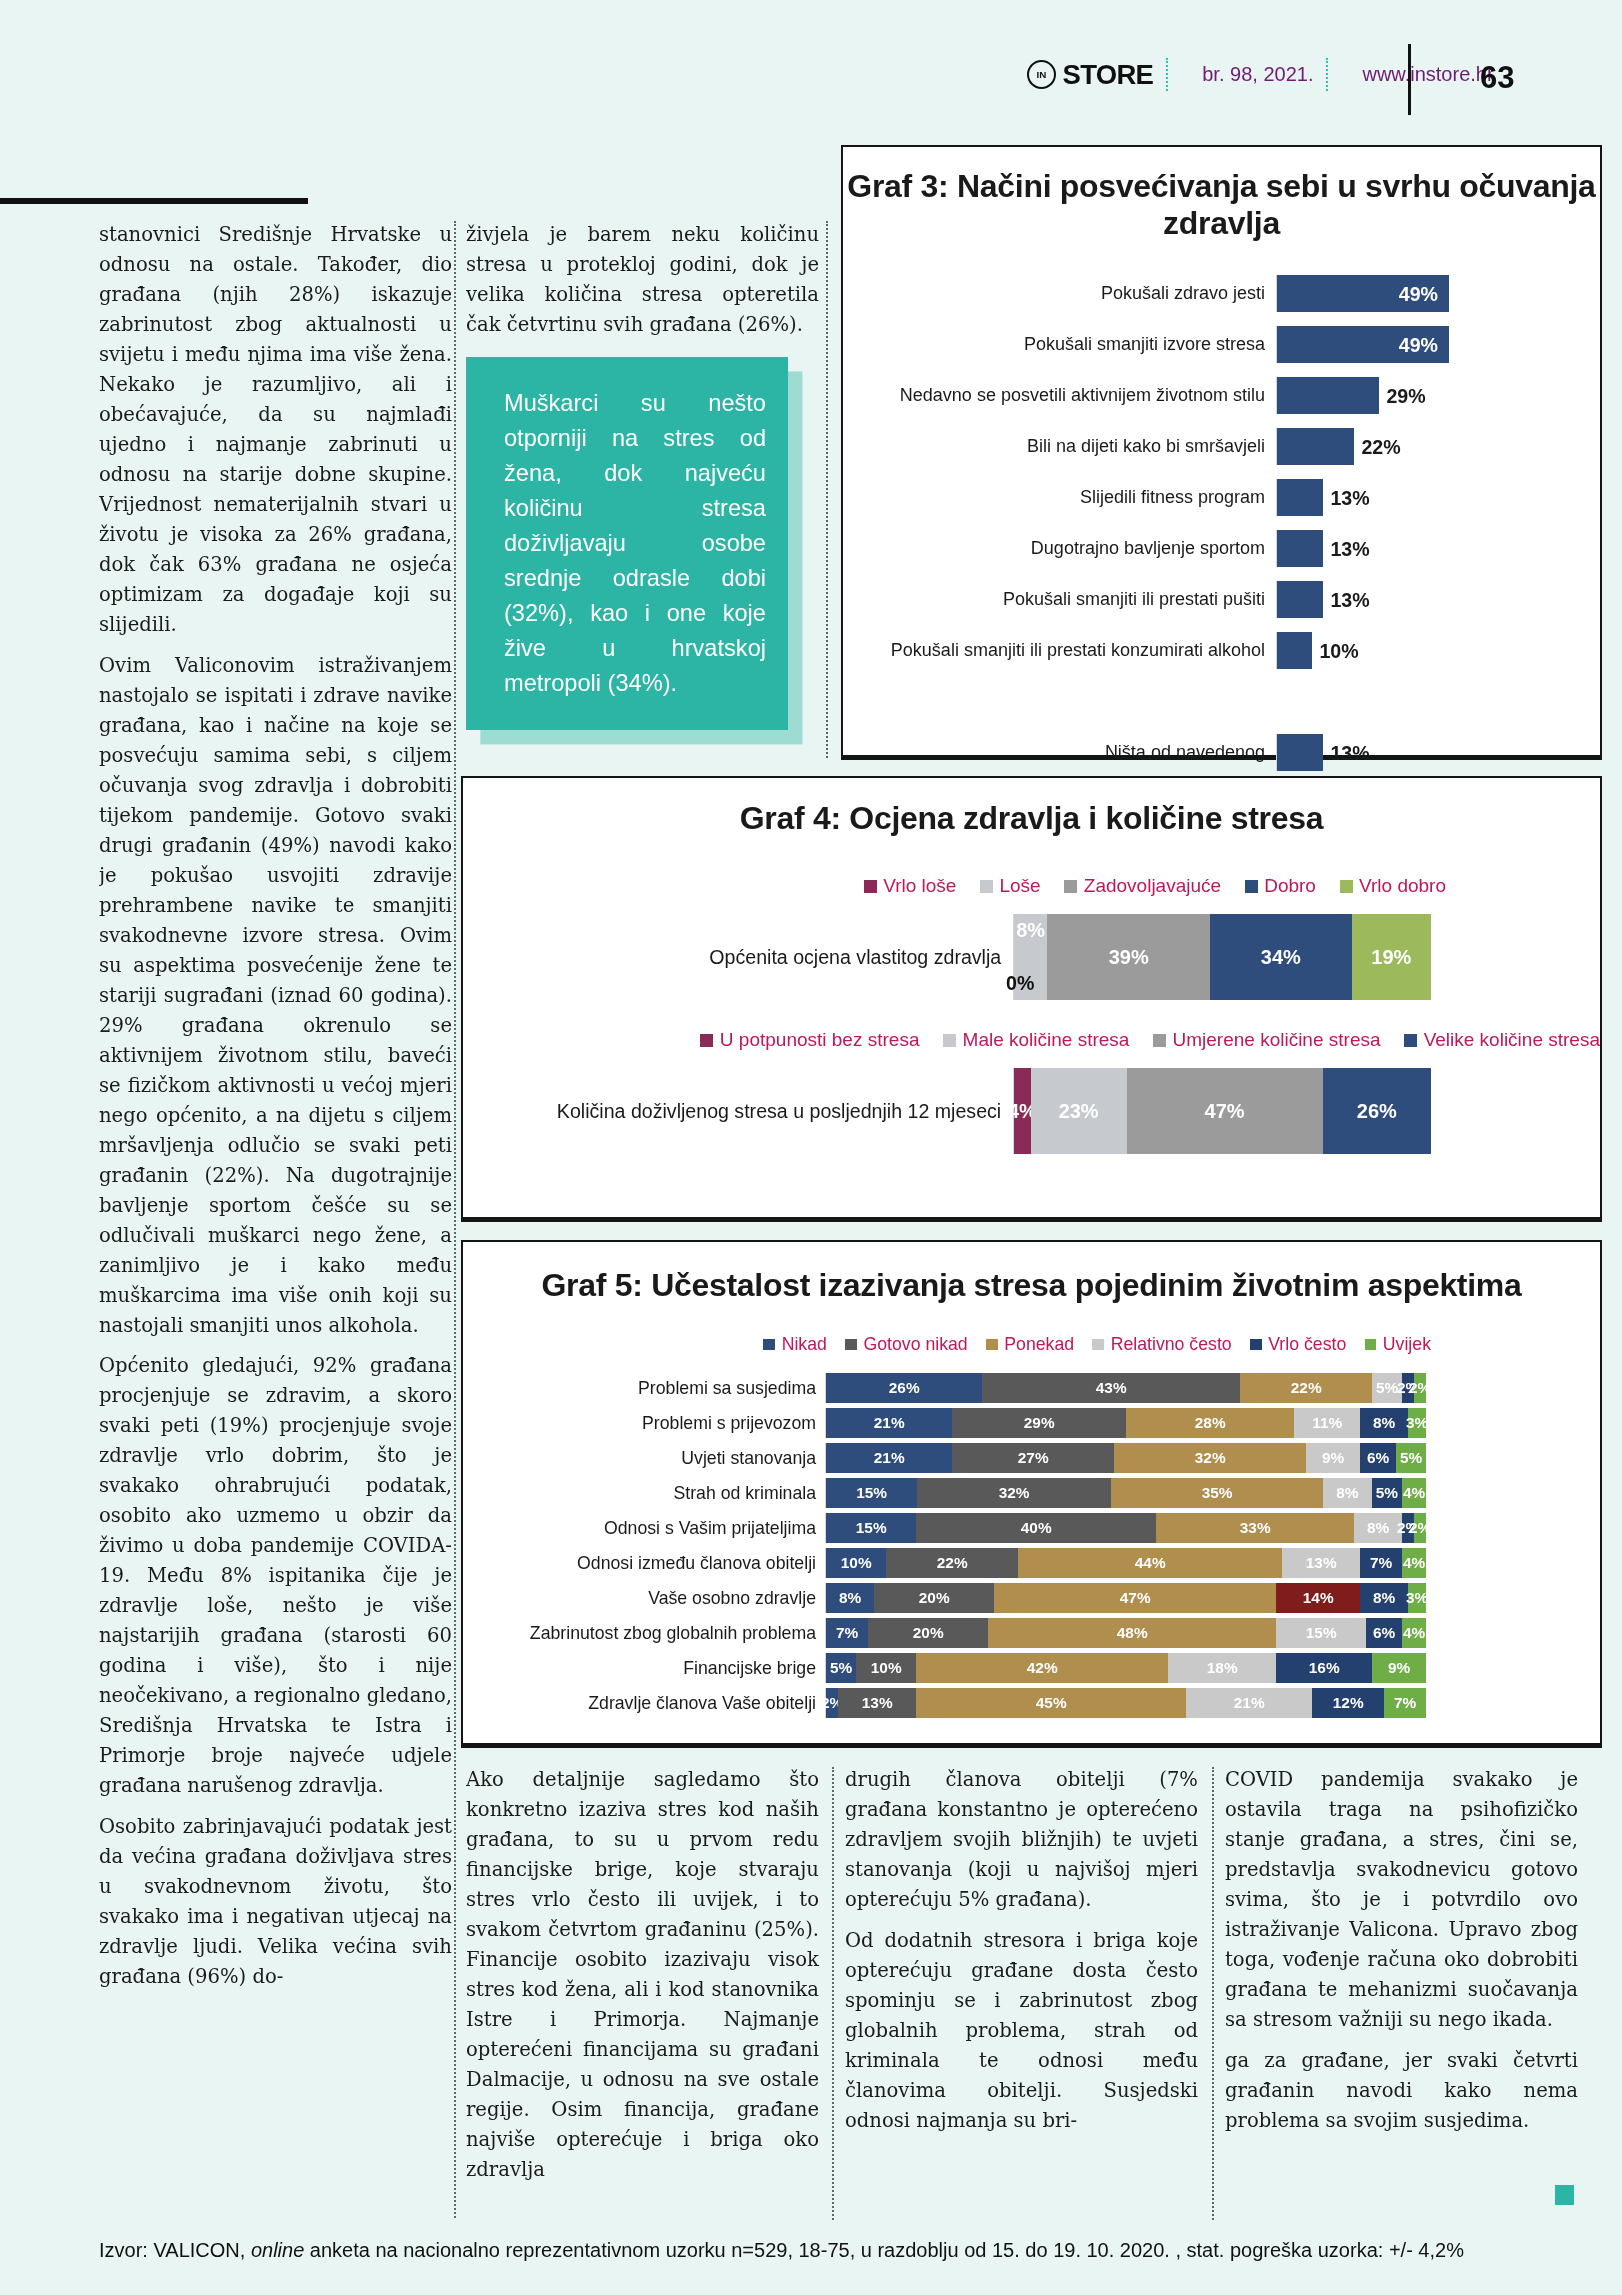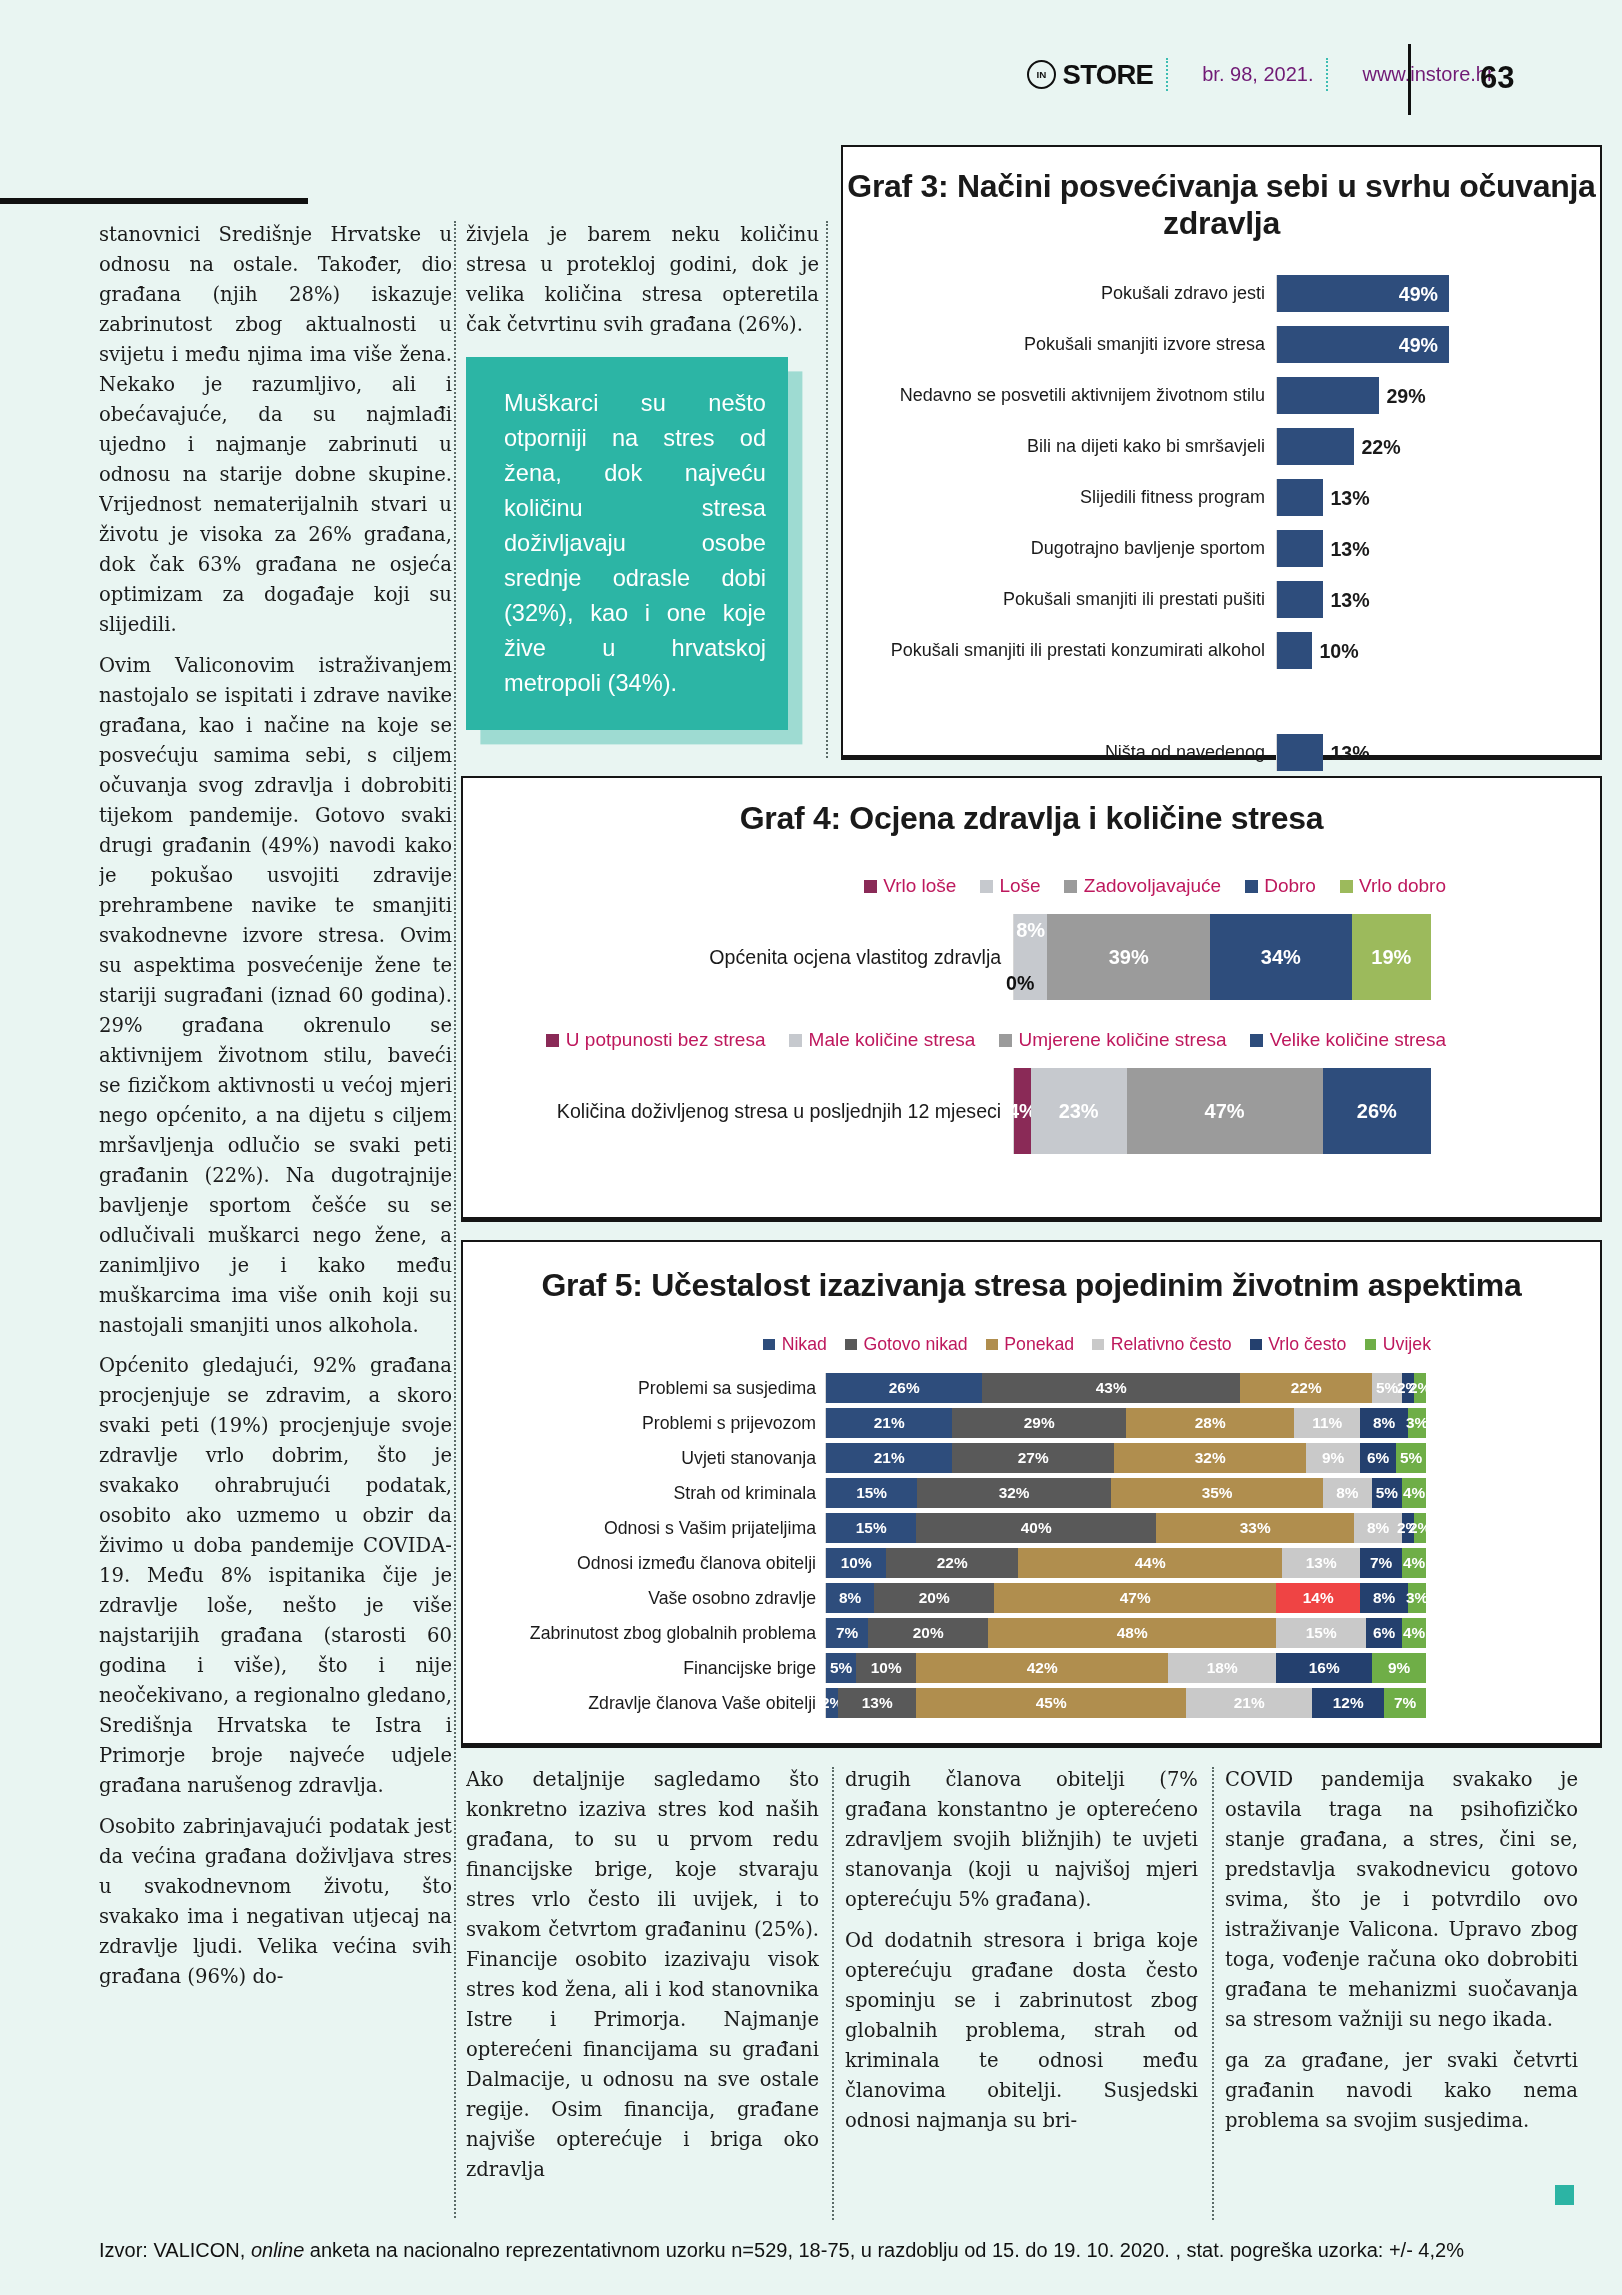--- a/index.html
+++ b/index.html
@@ -64,21 +64,21 @@
   
   .legend{display:flex;justify-content:flex-end;align-items:flex-start;gap:23.6px;
           font-size:19px;color:#be185d;}
   .legitem{display:flex;align-items:center;gap:6.5px;white-space:nowrap;}
   .sw{width:13px;height:13px;display:inline-block;flex:none;}
 
   
   .graf4{left:461px;top:776px;width:1141px;height:446px;}
   .graf4 .gtitle{margin-top:22px;}
   .g4legend1{margin-top:38px;padding-right:154px;}
-  .g4legend2{margin-top:29px;padding-right:154px;}
+  .g4legend2{margin-top:29px;}
   .g4row{display:flex;align-items:center;margin-top:17px;height:86px;}
   .g4label{width:550px;text-align:right;padding-right:11.8px;font-size:19.6px;flex:none;
            box-sizing:border-box;}
   .g4track{width:417px;height:86px;display:flex;position:relative;flex:none;
            border-left:1.3px solid #d6d6d6;}
   .g4seg{flex-basis:0;min-width:0;display:flex;align-items:center;justify-content:center;
          color:#fff;font-size:20px;font-weight:800;white-space:nowrap;overflow:visible;}
   .g4seg.lift{align-items:flex-start;padding-top:5.2px;box-sizing:border-box;}
   .g4zero{position:absolute;left:-7.9px;bottom:5.2px;color:#111;font-size:19.6px;font-weight:800;}
 
@@ -395,21 +395,21 @@
         <div class="g5seg" style="flex-grow: 4; background: rgb(111, 174, 71);">4%</div>
       </div>
     </div>
 
     <div class="g5row">
       <div class="g5label">Vaše osobno zdravlje</div>
       <div class="g5track">
         <div class="g5seg" style="flex-grow: 8; background: rgb(46, 77, 124);">8%</div>
         <div class="g5seg" style="flex-grow: 20; background: rgb(89, 89, 89);">20%</div>
         <div class="g5seg" style="flex-grow: 47; background: rgb(176, 142, 78);">47%</div>
-        <div class="g5seg" style="flex-grow: 14; background: #ef4444;">14%</div>
+        <div class="g5seg" style="flex-grow: 14; background: #7f1d1d;">14%</div>
         <div class="g5seg" style="flex-grow: 8; background: rgb(36, 64, 110);">8%</div>
         <div class="g5seg" style="flex-grow: 3; background: rgb(111, 174, 71);">3%</div>
       </div>
     </div>
 
     <div class="g5row">
       <div class="g5label">Zabrinutost zbog globalnih problema</div>
       <div class="g5track">
         <div class="g5seg" style="flex-grow: 7; background: rgb(46, 77, 124);">7%</div>
         <div class="g5seg" style="flex-grow: 20; background: rgb(89, 89, 89);">20%</div>

